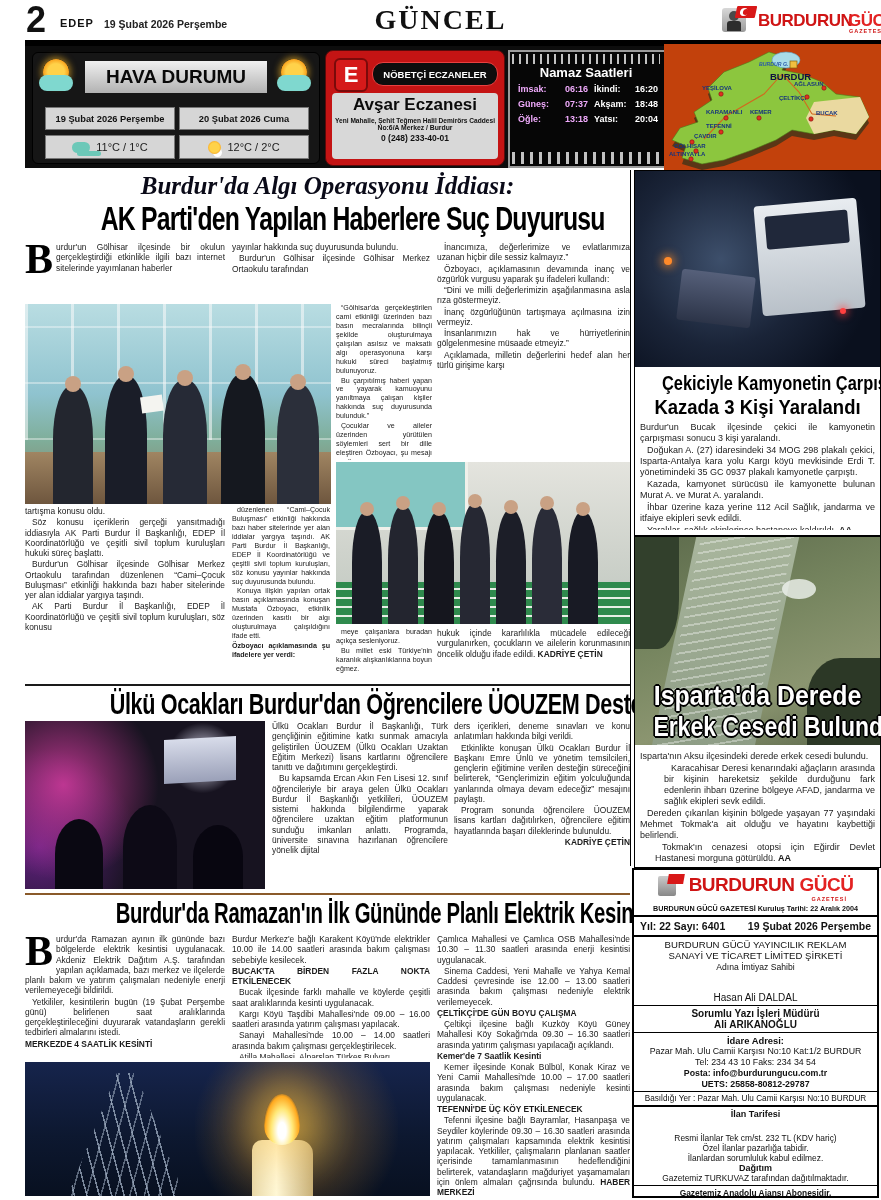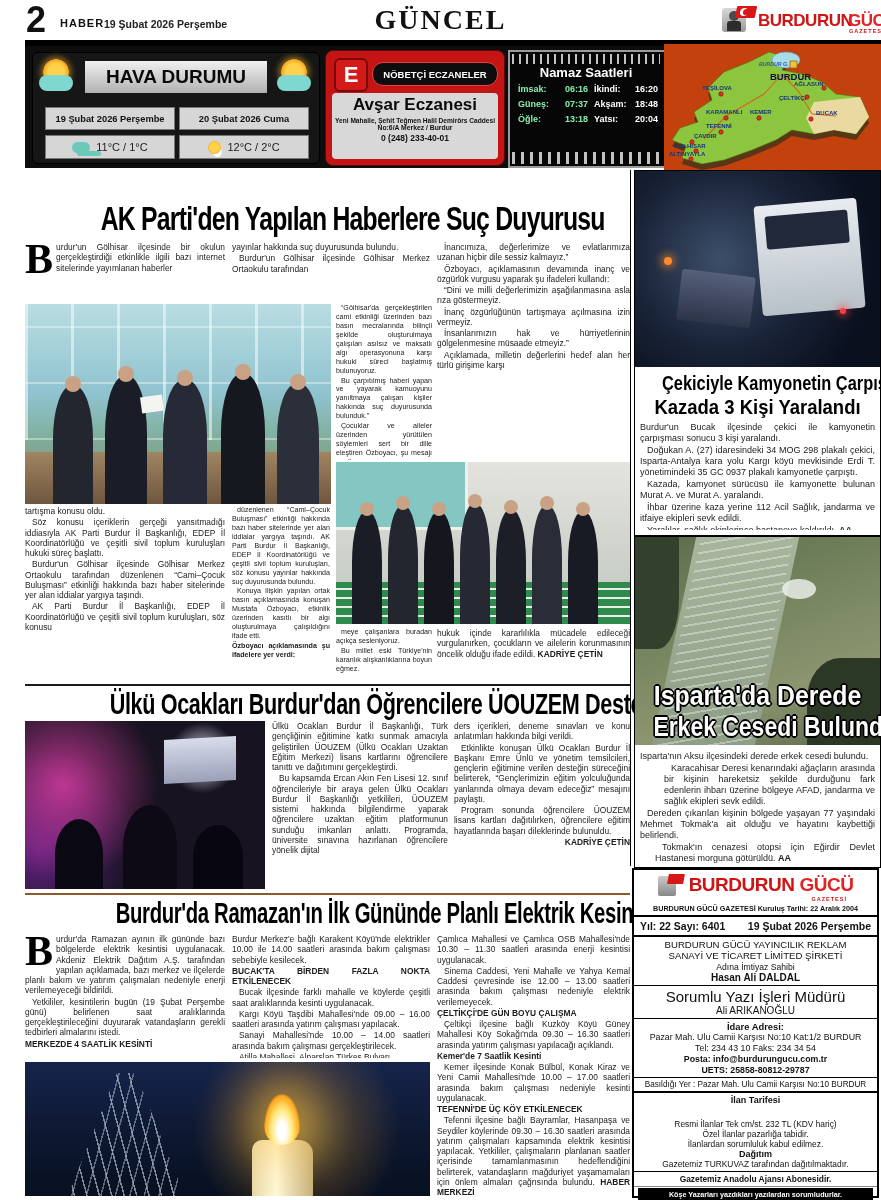--- a/index.html
+++ b/index.html
@@ -19,21 +19,21 @@
   .boxline{border:1px solid #000;}
   .imp-row{border-bottom:2px solid #000;padding:2px 3px;text-align:center;}
   svg text{font-family:"Liberation Sans",sans-serif;font-weight:bold;}
 </style>
 </head>
 <body>
 
 <div class="page">
 
   <div class="abs" style="left:26px;top:0px;font-size:36px;font-weight:bold;line-height:40px;">2</div>
-  <div class="abs" style="left:60px;top:17px;font-size:11px;font-weight:bold;letter-spacing:1px;">HABER</div>
+  <div class="abs" style="left:60px;top:17px;font-size:11px;font-weight:bold;letter-spacing:1px;">EDEP</div>
   <div class="abs" style="left:104px;top:18px;font-size:10.5px;font-weight:bold;color:#222;">19 Şubat 2026 Perşembe</div>
   <div class="abs" style="left:0;top:4px;width:881px;text-align:center;font-family:'Liberation Serif',serif;font-weight:bold;font-size:28px;letter-spacing:2px;">GÜNCEL</div>
   <div class="abs" style="left:722px;top:6px;width:156px;height:30px;">
     <div class="abs" style="left:0;top:2px;width:24px;height:24px;background:linear-gradient(180deg,#d8d8d8,#9a9a9a);border-radius:3px;">
       <div class="abs" style="left:7px;top:3px;width:10px;height:10px;border-radius:50%;background:#4a4a4a;"></div>
       <div class="abs" style="left:5px;top:13px;width:14px;height:10px;border-radius:3px 3px 0 0;background:#2c2c2c;"></div>
     </div>
     <div class="abs" style="left:14px;top:0px;width:20px;height:12px;background:#d81818;transform:skewX(-12deg);border-radius:1px;">
       <div class="abs" style="left:4px;top:2px;width:8px;height:8px;border-radius:50%;background:#fff;"></div>
       <div class="abs" style="left:7px;top:3px;width:6px;height:6px;border-radius:50%;background:#d81818;"></div>
@@ -76,21 +76,21 @@
       <div style="font-size:6.6px;font-weight:bold;margin-top:2px;color:#111;">Yeni Mahalle, Şehit Teğmen Halil Demirörs Caddesi</div>
       <div style="font-size:6.8px;font-weight:bold;color:#111;">No:6/A Merkez / Burdur</div>
       <div style="font-size:8.5px;font-weight:bold;margin-top:2px;color:#111;">0 (248) 233-40-01</div>
     </div>
   </div>
 
   <div class="abs" style="left:508px;top:50px;width:156px;height:114px;background:#060606;border:2px solid #9a9a9a;">
     <div class="abs" style="left:2px;top:2px;width:148px;height:10px;background:repeating-linear-gradient(90deg,#f0f0f0 0 2px,rgba(0,0,0,0) 2px 7px);opacity:.8;"></div>
     <div class="abs" style="left:2px;bottom:2px;width:148px;height:12px;background:repeating-linear-gradient(90deg,#f0f0f0 0 3px,rgba(0,0,0,0) 3px 9px);opacity:.8;"></div>
     <div class="abs" style="left:0;top:13px;width:152px;text-align:center;font-size:13px;font-weight:bold;color:#fff;">Namaz Saatleri</div>
-    <div class="abs" style="left:8px;top:32px;width:70px;color:#86efac;">
+    <div class="abs" style="left:8px;top:32px;width:70px;color:#f0abfc;">
       <div style="display:flex;justify-content:space-between;font-size:9px;font-weight:bold;margin-bottom:5px;">
           <span>İmsak:</span>
           <span>06:16</span>
         </div>
       <div style="display:flex;justify-content:space-between;font-size:9px;font-weight:bold;margin-bottom:5px;">
           <span>Güneş:</span>
           <span>07:37</span>
         </div>
       <div style="display:flex;justify-content:space-between;font-size:9px;font-weight:bold;">
           <span>Öğle:</span>
@@ -143,20 +143,21 @@
           <circle cx="95" cy="74" r="2.2"></circle>
           <circle cx="147" cy="75" r="2.2"></circle>
         <circle cx="57" cy="88" r="2.2"></circle>
           <circle cx="28" cy="98" r="2.2"></circle>
           <circle cx="32" cy="107" r="2.2"></circle>
           <circle cx="27" cy="115" r="2.2"></circle>
       </g>
     </svg>
   </div>
 
+  <div class="abs" style="left:25px;top:172px;width:605px;text-align:center;font-family:'Liberation Serif',serif;font-style:italic;font-weight:bold;font-size:25px;color:#0a0a18;">Burdur'da Algı Operasyonu İddiası:</div>
   <div class="abs" style="left:25px;top:200px;width:605px;height:38px;">
     <span class="cond" style="font-size:33px;transform:scaleX(0.75);letter-spacing:-1px;">AK Parti'den Yapılan Haberlere Suç Duyurusu</span>
   </div>
 
   <div class="abs clip" style="left:25px;top:242px;width:200px;height:60px;">
     <span class="dcap">B</span>
     <p class="bp ni">urdur'un Gölhisar ilçesinde bir okulun gerçekleştirdiği etkinlikle ilgili bazı internet sitelerinde yayımlanan haberler</p>
   </div>
   <div class="abs clip" style="left:232px;top:242px;width:198px;height:60px;">
     <p class="bp ni">yayınlar hakkında suç duyurusunda bulundu.</p>
@@ -348,25 +349,25 @@
     <div style="text-align:right;padding-right:30px;font-size:5.5px;font-weight:bold;color:#cf1414;letter-spacing:1px;">GAZETESİ</div>
     <div class="imp-row" style="font-size:7.2px;font-weight:bold;">BURDURUN GÜCÜ GAZETESİ Kuruluş Tarihi: 22 Aralık 2004</div>
     <div style="display:flex;justify-content:space-between;border-bottom:2px solid #000;padding:3px 6px;font-size:10.5px;">
       <span style="font-weight:bold;">Yıl: 22  Sayı: 6401</span>
       <span style="font-weight:bold;">19 Şubat 2026 Perşembe</span>
     </div>
     <div class="imp-row" style="border-bottom-width:1px;">
       <div style="font-size:9.6px;">BURDURUN GÜCÜ YAYINCILIK REKLAM</div>
       <div style="font-size:9.6px;">SANAYİ VE TİCARET LİMİTED ŞİRKETİ</div>
       <div style="font-size:8.6px;margin-top:1px;">Adına İmtiyaz Sahibi</div>
-      <div style="font-size:10px;font-weight:bold;">Hasan Ali DALDAL</div>
+      <div style="font-size:10px;font-weight:normal;margin-top:20px;">Hasan Ali DALDAL</div>
     </div>
     <div class="imp-row" style="border-bottom-width:1px;">
-      <div style="font-size:15px;">Sorumlu Yazı İşleri Müdürü</div>
-      <div style="font-size:10px;font-weight:normal;">Ali ARIKANOĞLU</div>
+      <div style="font-size:10px;font-weight:bold;">Sorumlu Yazı İşleri Müdürü</div>
+      <div style="font-size:10px;font-weight:bold;">Ali ARIKANOĞLU</div>
     </div>
     <div class="imp-row" style="border-bottom-width:1px;">
       <div style="font-size:9.4px;font-weight:bold;">İdare Adresi:</div>
       <div style="font-size:8.8px;">Pazar Mah. Ulu Camii Karşısı No:10 Kat:1/2 BURDUR</div>
       <div style="font-size:8.8px;margin-top:1px;">Tel: 234 43 10 Faks: 234 34 54</div>
       <div style="font-size:8.8px;margin-top:1px;font-weight:bold;">Posta: info@burdurungucu.com.tr</div>
       <div style="font-size:8.8px;margin-top:1px;font-weight:bold;">UETS: 25858-80812-29787</div>
     </div>
     <div class="imp-row" style="font-size:8.2px;border-bottom-width:2px;">Basıldığı Yer : Pazar Mah. Ulu Camii Karşısı No:10 BURDUR</div>
     <div class="imp-row" style="border-bottom-width:1px;">

